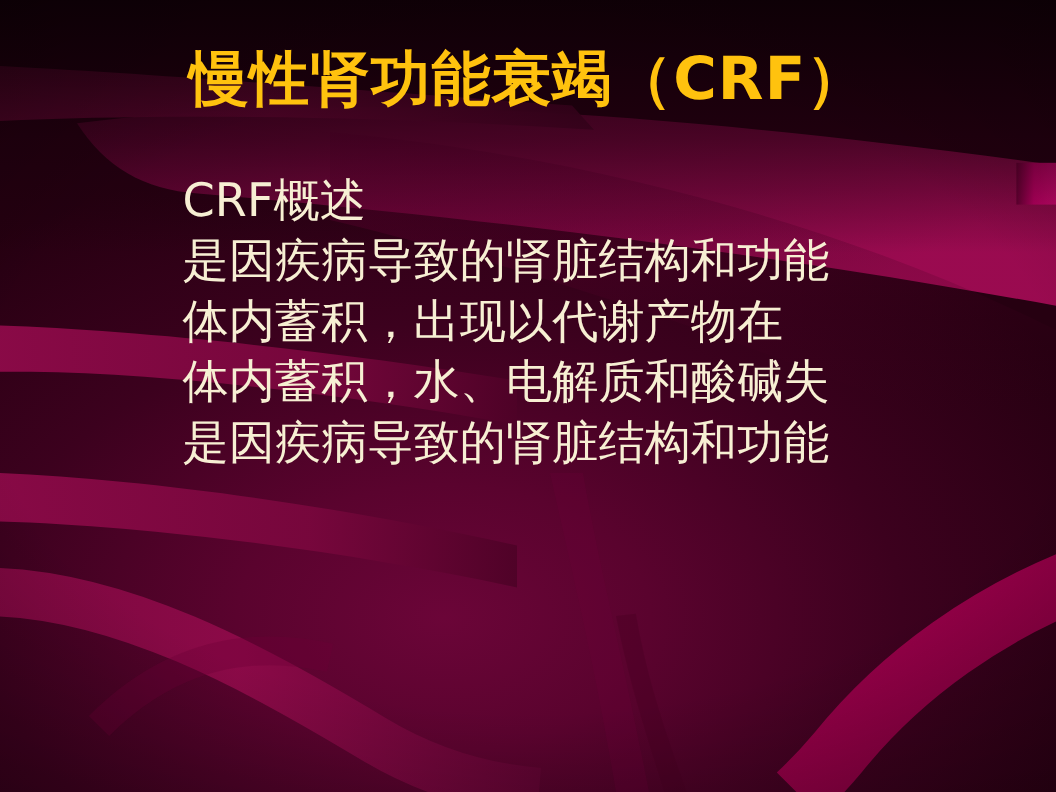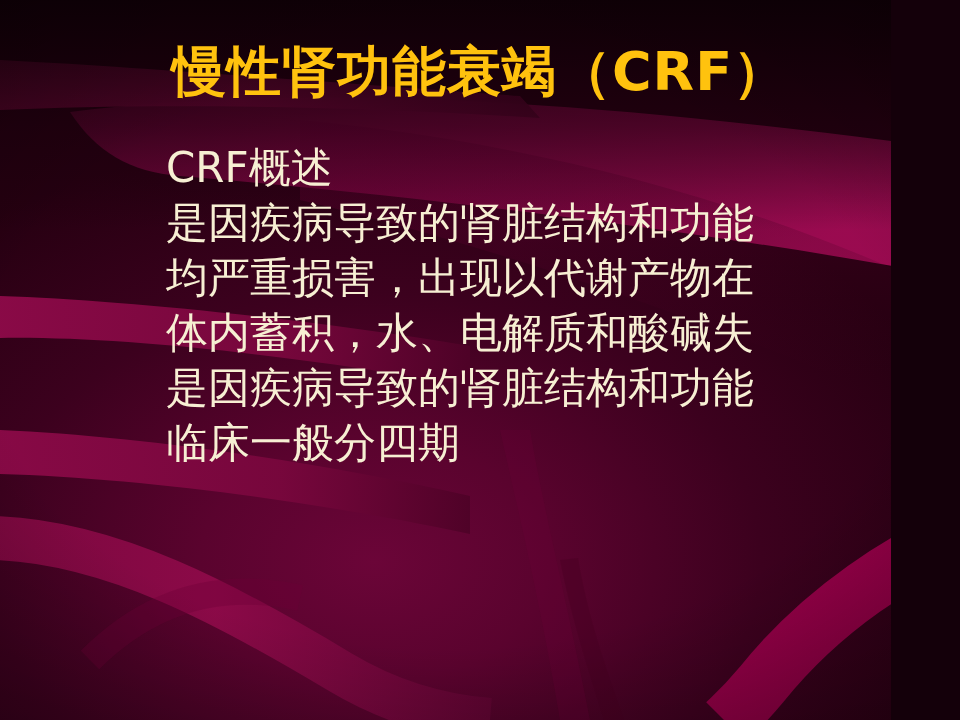--- a/index.html
+++ b/index.html
@@ -3,21 +3,21 @@
 <meta charset="utf-8">
 <title>Slide</title>
 <style>
   html, body {
     margin: 0;
     padding: 0;
     background: #14000a;
   }
   #slide {
     position: relative;
-    width: 891px;
+    width: 960px;
     height: 720px;
     overflow: hidden;
     font-family: "DejaVu Sans", "Liberation Sans", sans-serif;
     background: #4d7c0f;
   }
 
   
   .bg-base {
     position: absolute;
     inset: 0;
@@ -55,21 +55,21 @@
     font-size: 54px;
     font-weight: bold;
     letter-spacing: 1px;
     color: #FFC20E;
     white-space: nowrap;
   }
 
   .body-block {
     position: absolute;
     left: 166px;
-    top: 140px;
+    top: 154px;
     width: 620px;
   }
   .body-line {
     font-size: 42px;
     line-height: 55px;
     color: #F7EFD3;
     white-space: nowrap;
     letter-spacing: 0px;
   }
 </style>
@@ -138,19 +138,18 @@
   </svg>
 
   <div class="bg-topdark"></div>
   <div class="bg-vignette"></div>
 
   <div class="title">慢性肾功能衰竭（CRF）</div>
 
   <div class="body-block">
     <div class="body-line">CRF概述</div>
     <div class="body-line">是因疾病导致的肾脏结构和功能</div>
-    <div class="body-line">均严重损害，出现以代谢产物在</div>
+    <div class="body-line">体内蓄积，出现以代谢产物在</div>
     <div class="body-line">体内蓄积，水、电解质和酸碱失</div>
     <div class="body-line">是因疾病导致的肾脏结构和功能</div>
-    <div class="body-line">临床一般分四期</div>
   </div>
 
 </div>
 
 </body></html>

